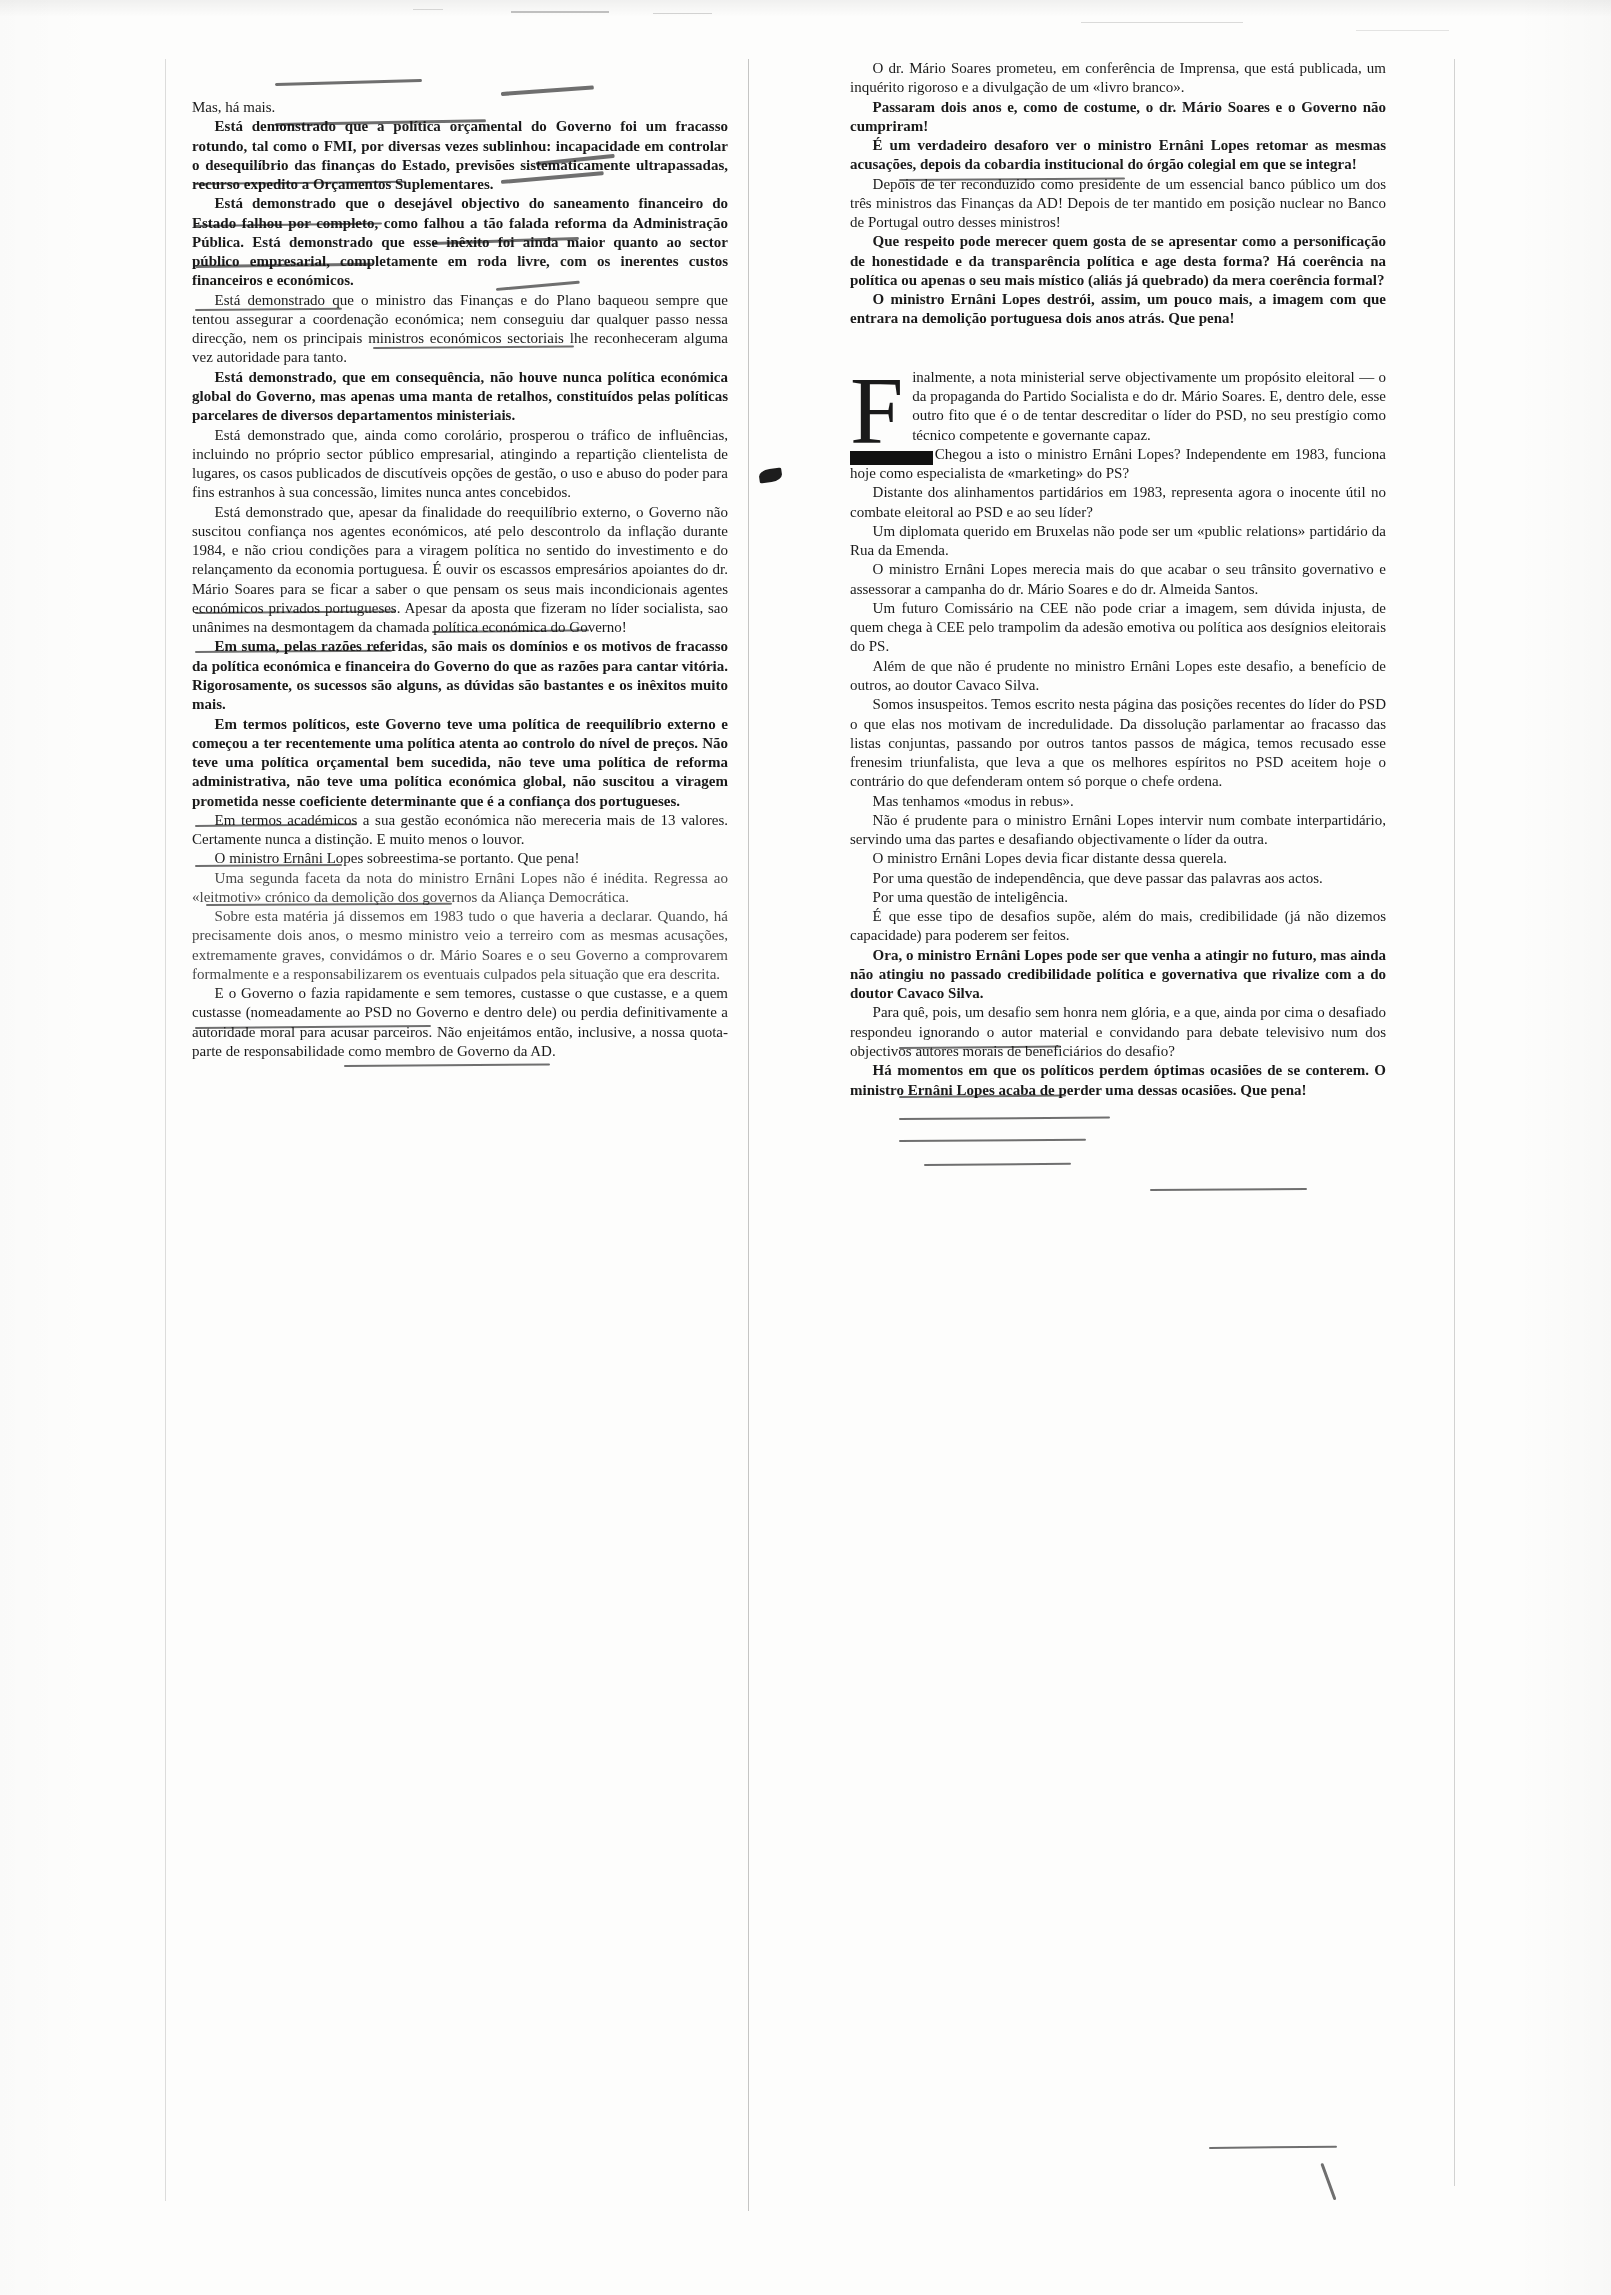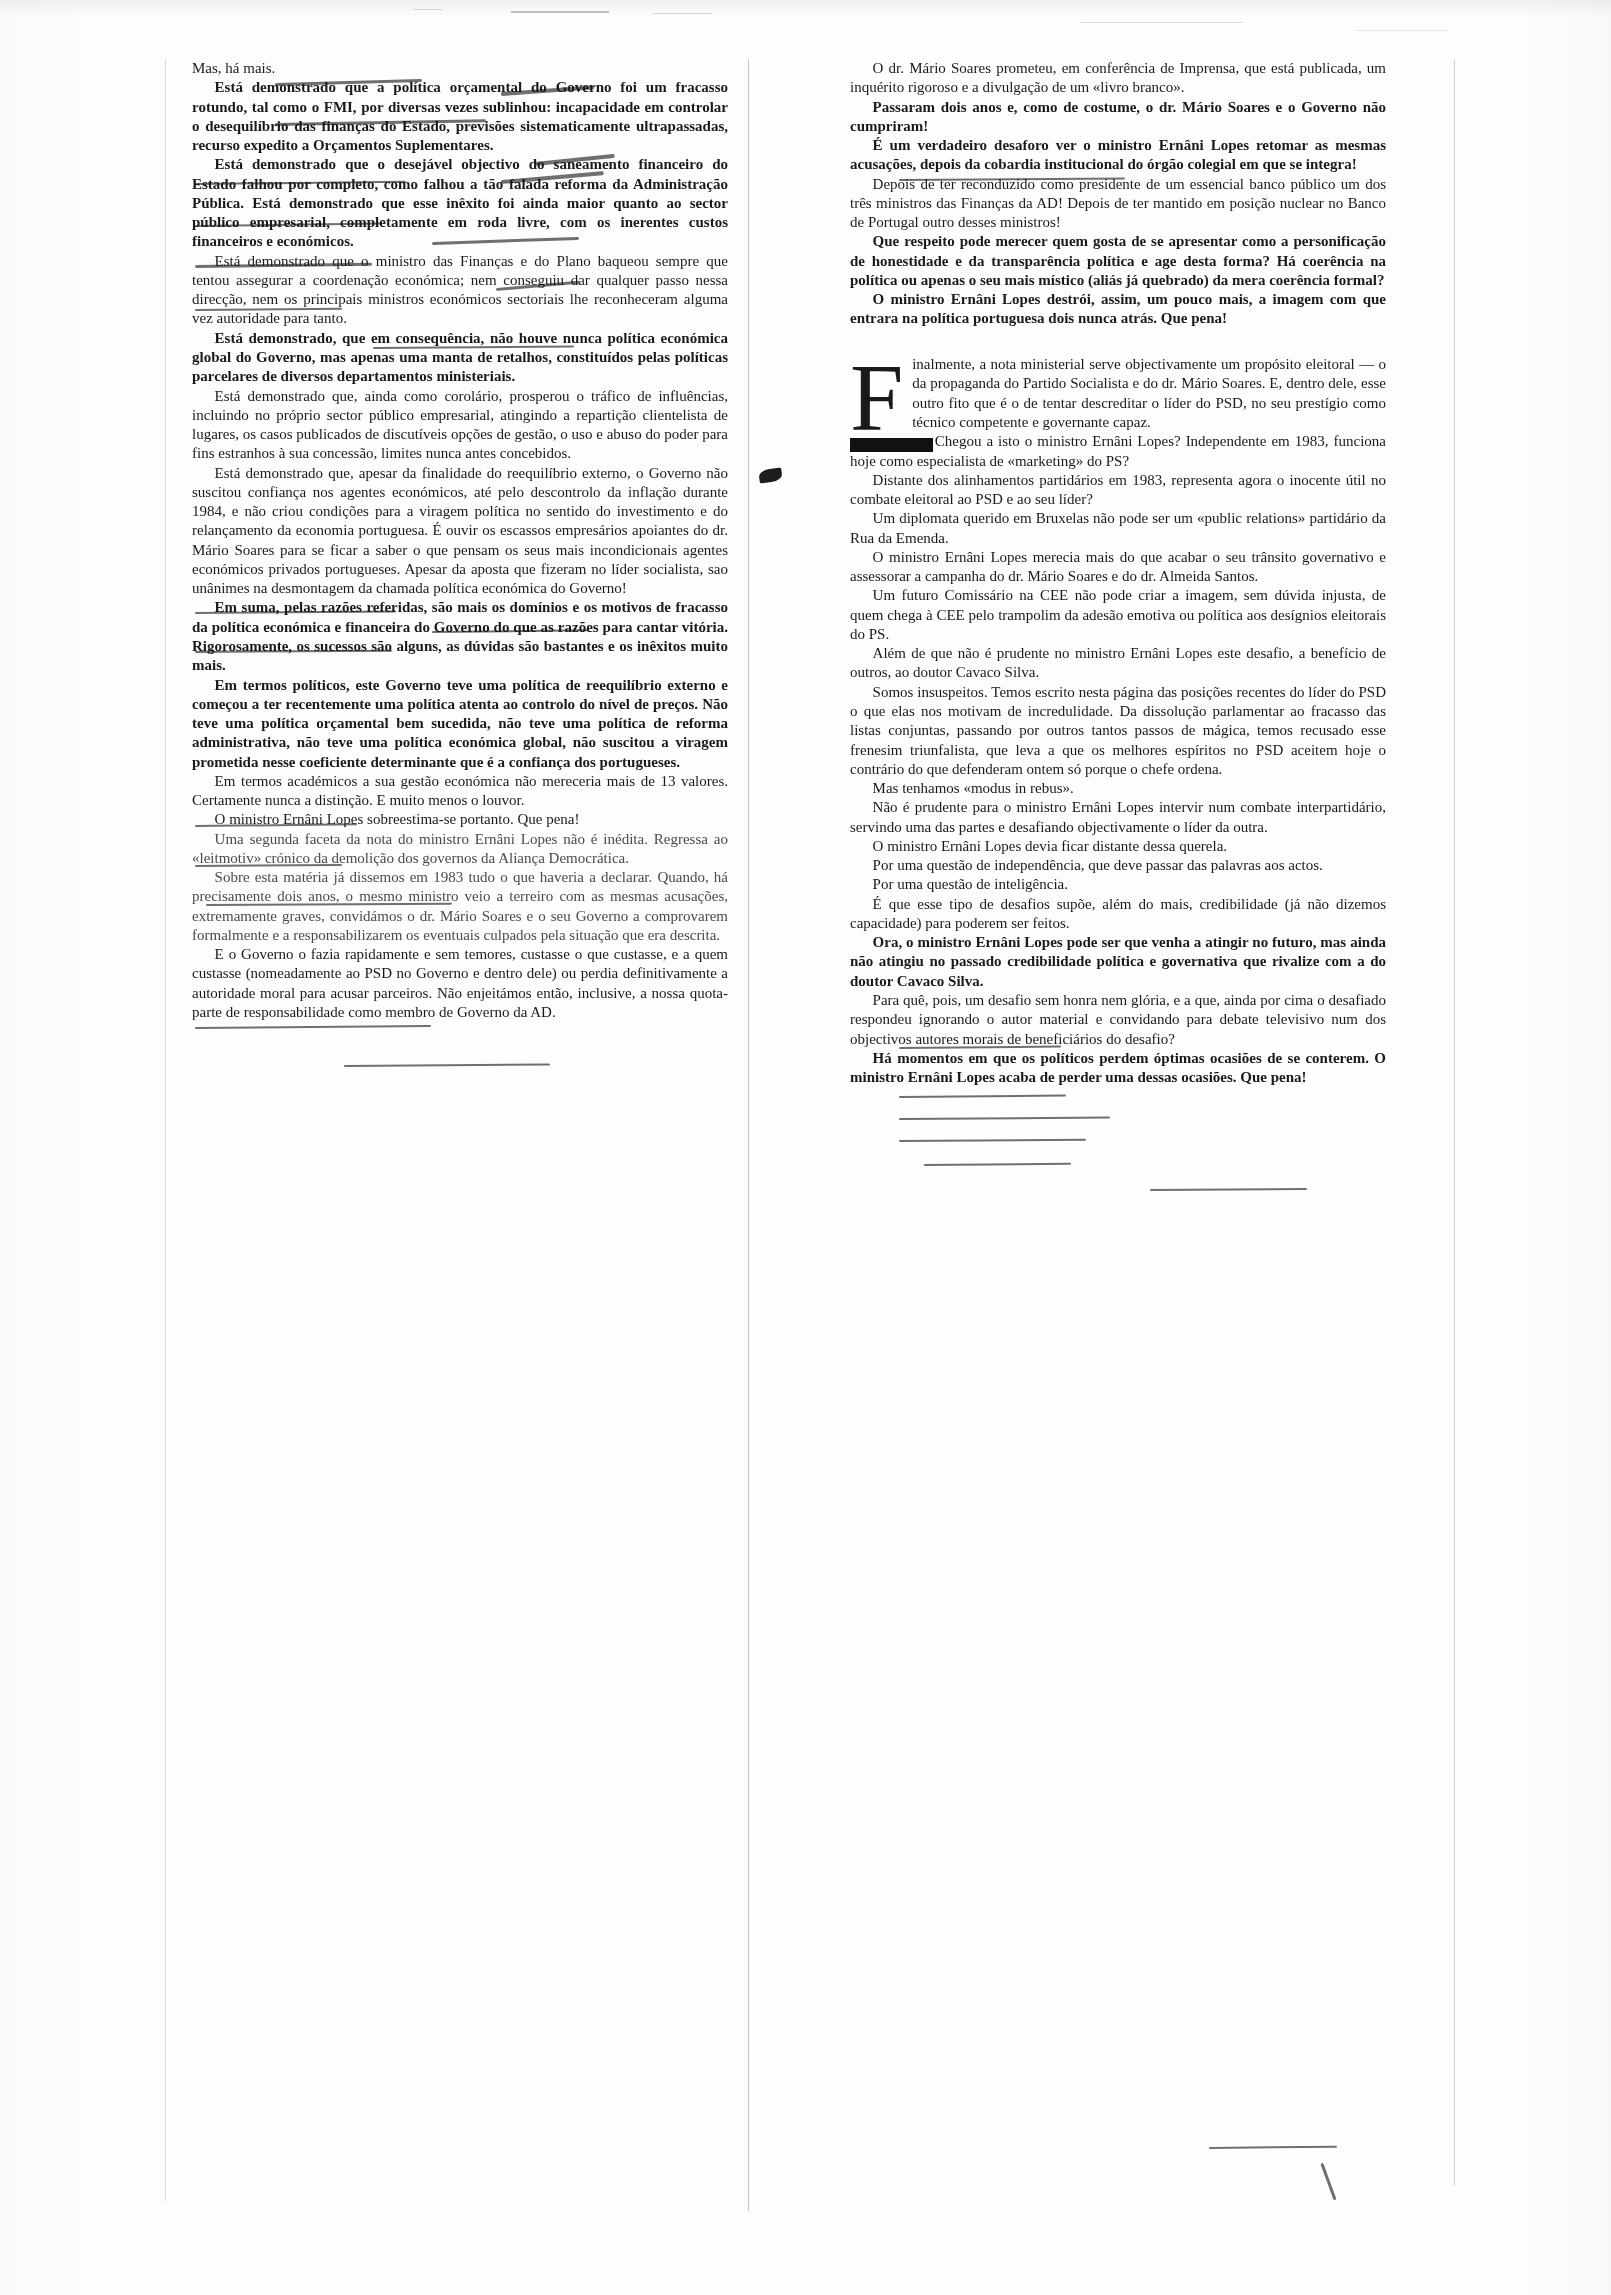--- a/index.html
+++ b/index.html
@@ -76,21 +76,21 @@
     text-align: justify;
     hyphens: auto;
   }
   .col-left { left: 192px; }
   .col-right { left: 850px; }
 
   .column p {
     margin: 0;
     text-indent: 22.6px;
   }
-  .column p.noindent { text-indent: 0; }
+  .column p.noindent { text-indent: 0; margin-top: 39px; }
 
   .bold { font-weight: bold; }
   .light { color: #4a4a4a; }
 
   
   .dropcap-block {
     position: relative;
     margin-top: 26.5px;
   }
   .dropcap {
@@ -192,21 +192,21 @@
     <p class="light">Sobre esta matéria já dissemos em 1983 tudo o que haveria a declarar. Quando, há precisamente dois anos, o mesmo ministro veio a terreiro com as mesmas acusações, extremamente graves, convidámos o dr. Mário Soares e o seu Governo a comprovarem formalmente e a responsabilizarem os eventuais culpados pela situação que era descrita.</p>
     <p>E o Governo o fazia rapidamente e sem temores, custasse o que custasse, e a quem custasse (nomeadamente ao PSD no Governo e dentro dele) ou perdia definitivamente a autoridade moral para acusar parceiros. Não enjeitámos então, inclusive, a nossa quota-parte de responsabilidade como membro de Governo da AD.</p>
   </div>
 
   <div class="column col-right">
     <p>O dr. Mário Soares prometeu, em conferência de Imprensa, que está publicada, um inquérito rigoroso e a divulgação de um «livro branco».</p>
     <p class="bold">Passaram dois anos e, como de costume, o dr. Mário Soares e o Governo não cumpriram!</p>
     <p class="bold">É um verdadeiro desaforo ver o ministro Ernâni Lopes retomar as mesmas acusações, depois da cobardia institucional do órgão colegial em que se integra!</p>
     <p>Depois de ter reconduzido como presidente de um essencial banco público um dos três ministros das Finanças da AD! Depois de ter mantido em posição nuclear no Banco de Portugal outro desses ministros!</p>
     <p class="bold">Que respeito pode merecer quem gosta de se apresentar como a personificação de honestidade e da transparência política e age desta forma? Há coerência na política ou apenas o seu mais místico (aliás já quebrado) da mera coerência formal?</p>
-    <p class="bold">O ministro Ernâni Lopes destrói, assim, um pouco mais, a imagem com que entrara na política portuguesa dois nunca atrás. Que pena!</p>
+    <p class="bold">O ministro Ernâni Lopes destrói, assim, um pouco mais, a imagem com que entrara na demolição portuguesa dois anos atrás. Que pena!</p>
 
     <div class="dropcap-block">
       <span class="dropcap">F</span>
       <div class="dropcap-bar"></div>
       <p class="noindent">inalmente, a nota ministerial serve objectivamente um propósito eleitoral — o da propaganda do Partido Socialista e do dr. Mário Soares. E, dentro dele, esse outro fito que é o de tentar descreditar o líder do PSD, no seu prestígio como técnico competente e governante capaz.</p>
     </div>
 
     <p>Chegou a isto o ministro Ernâni Lopes? Independente em 1983, funciona hoje como especialista de «marketing» do PS?</p>
     <p>Distante dos alinhamentos partidários em 1983, representa agora o inocente útil no combate eleitoral ao PSD e ao seu líder?</p>
     <p>Um diplomata querido em Bruxelas não pode ser um «public relations» partidário da Rua da Emenda.</p>

